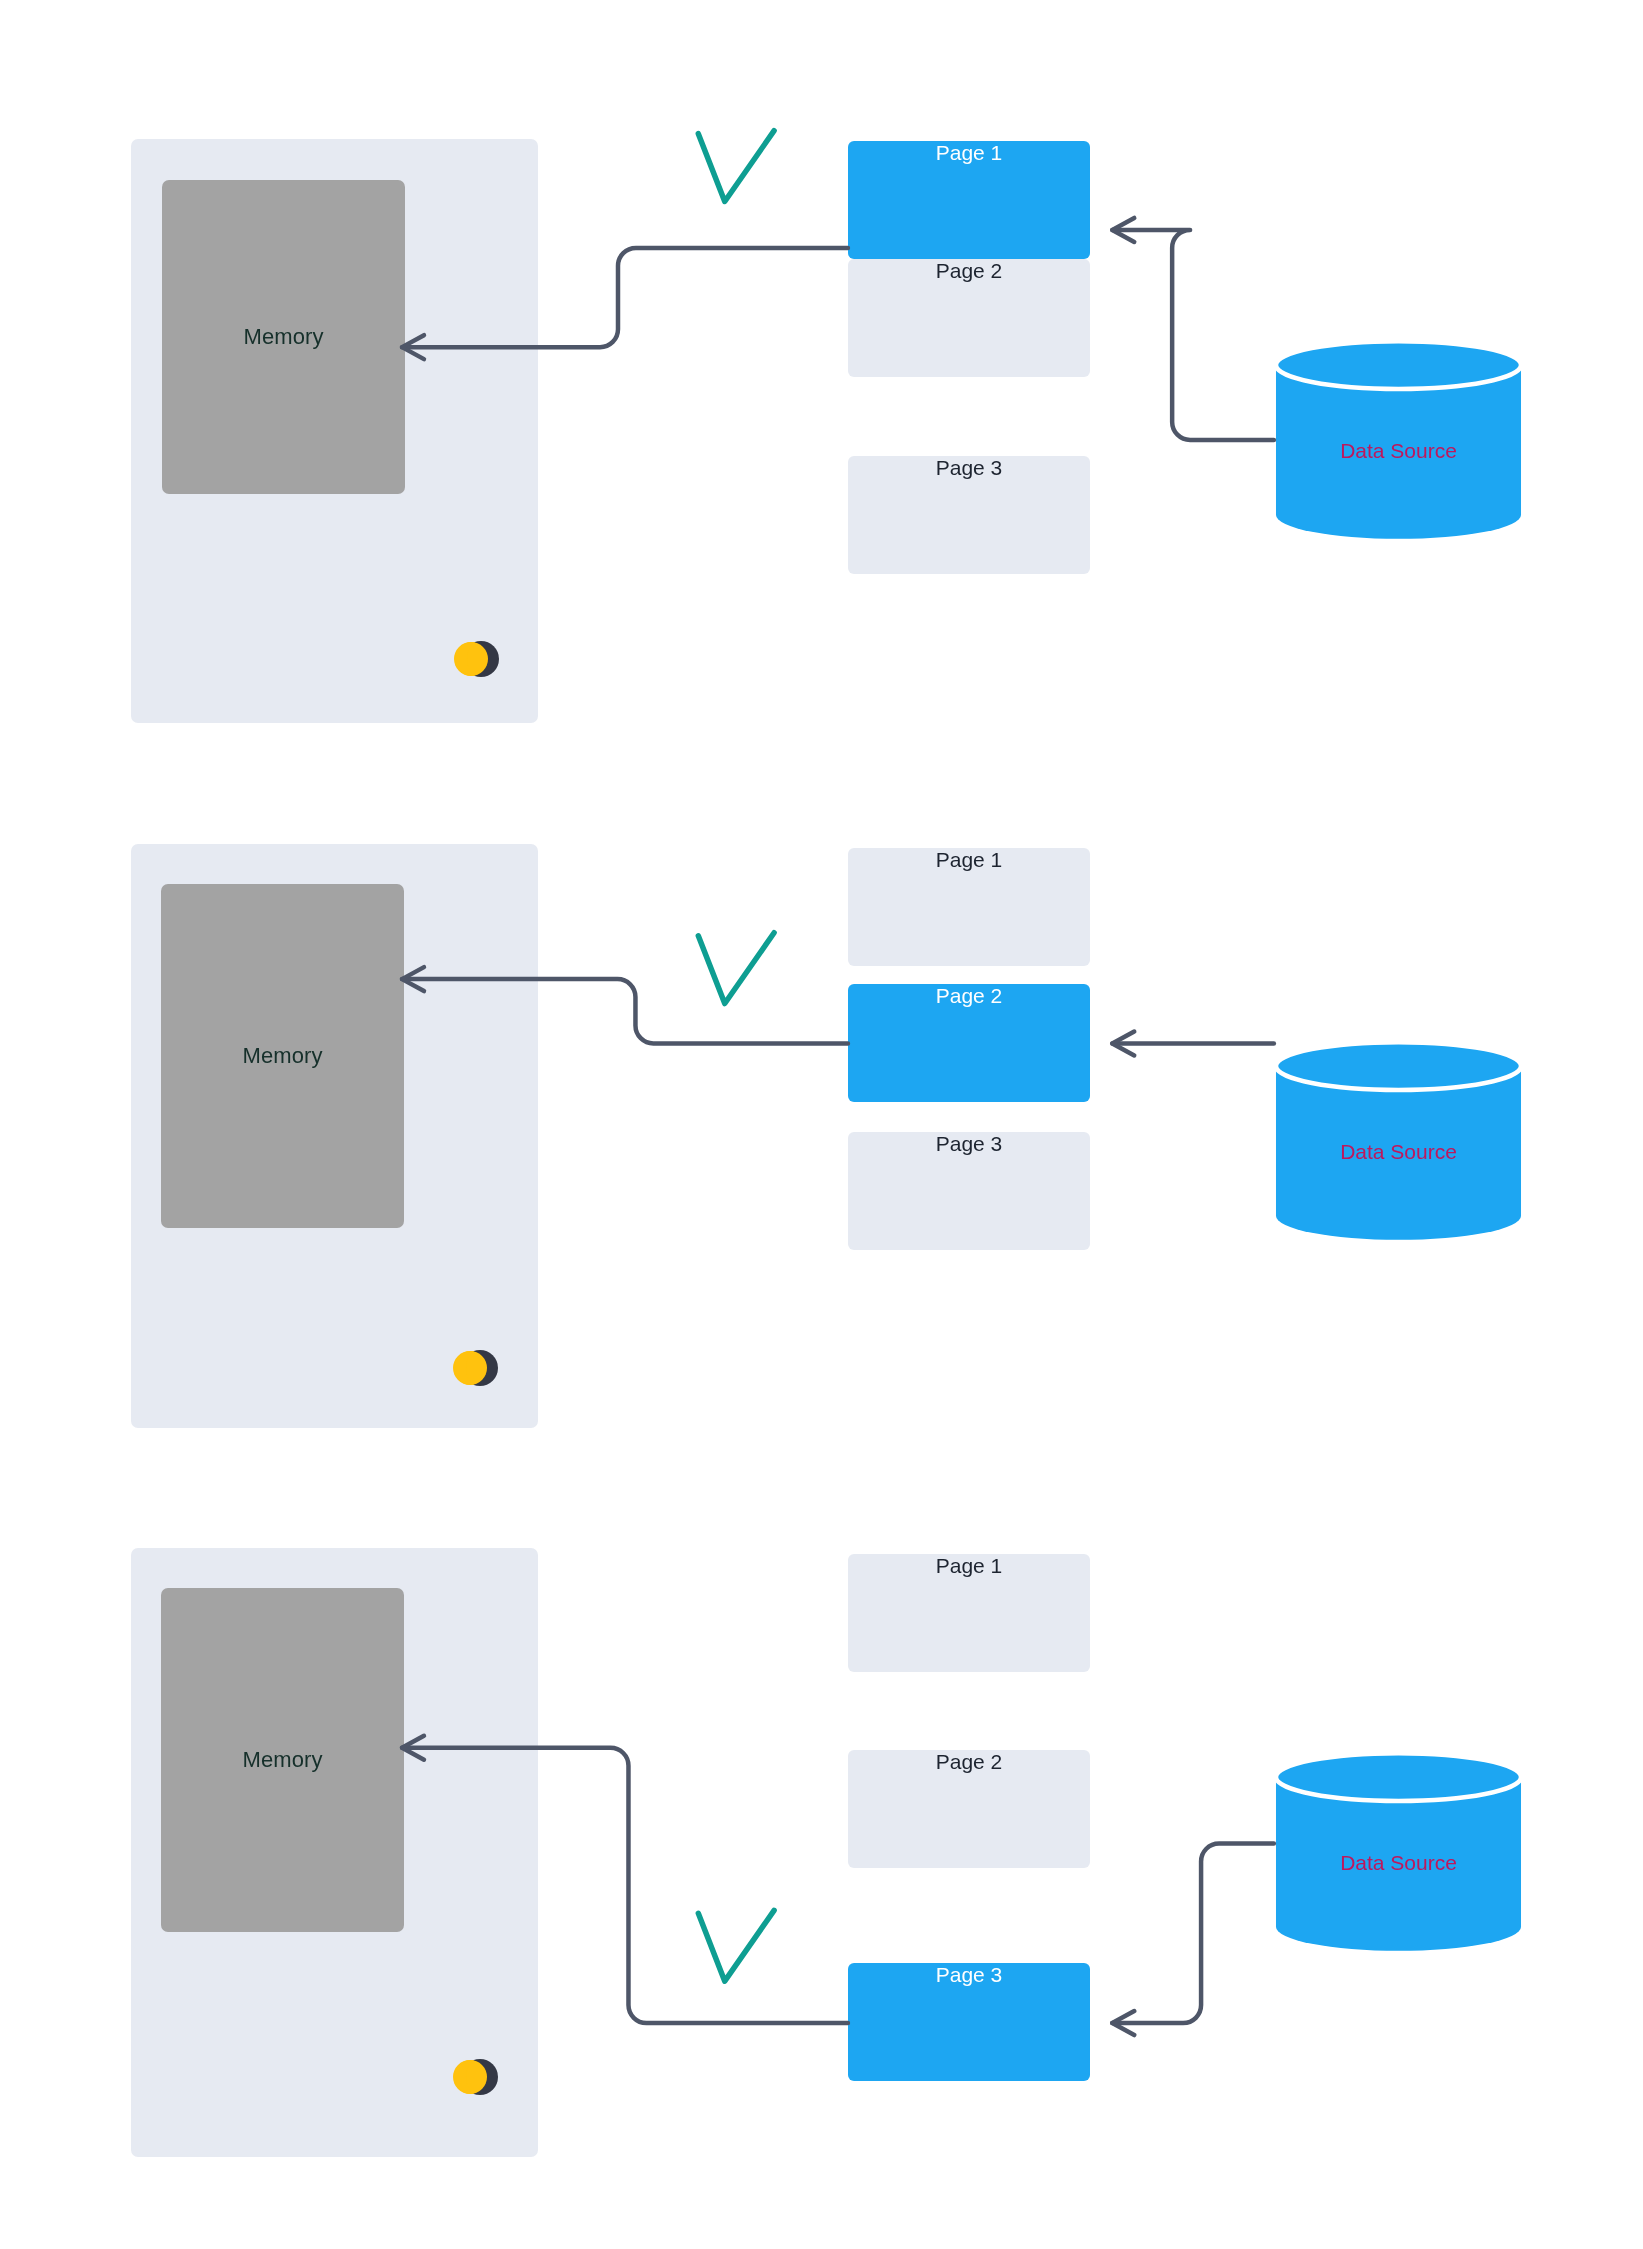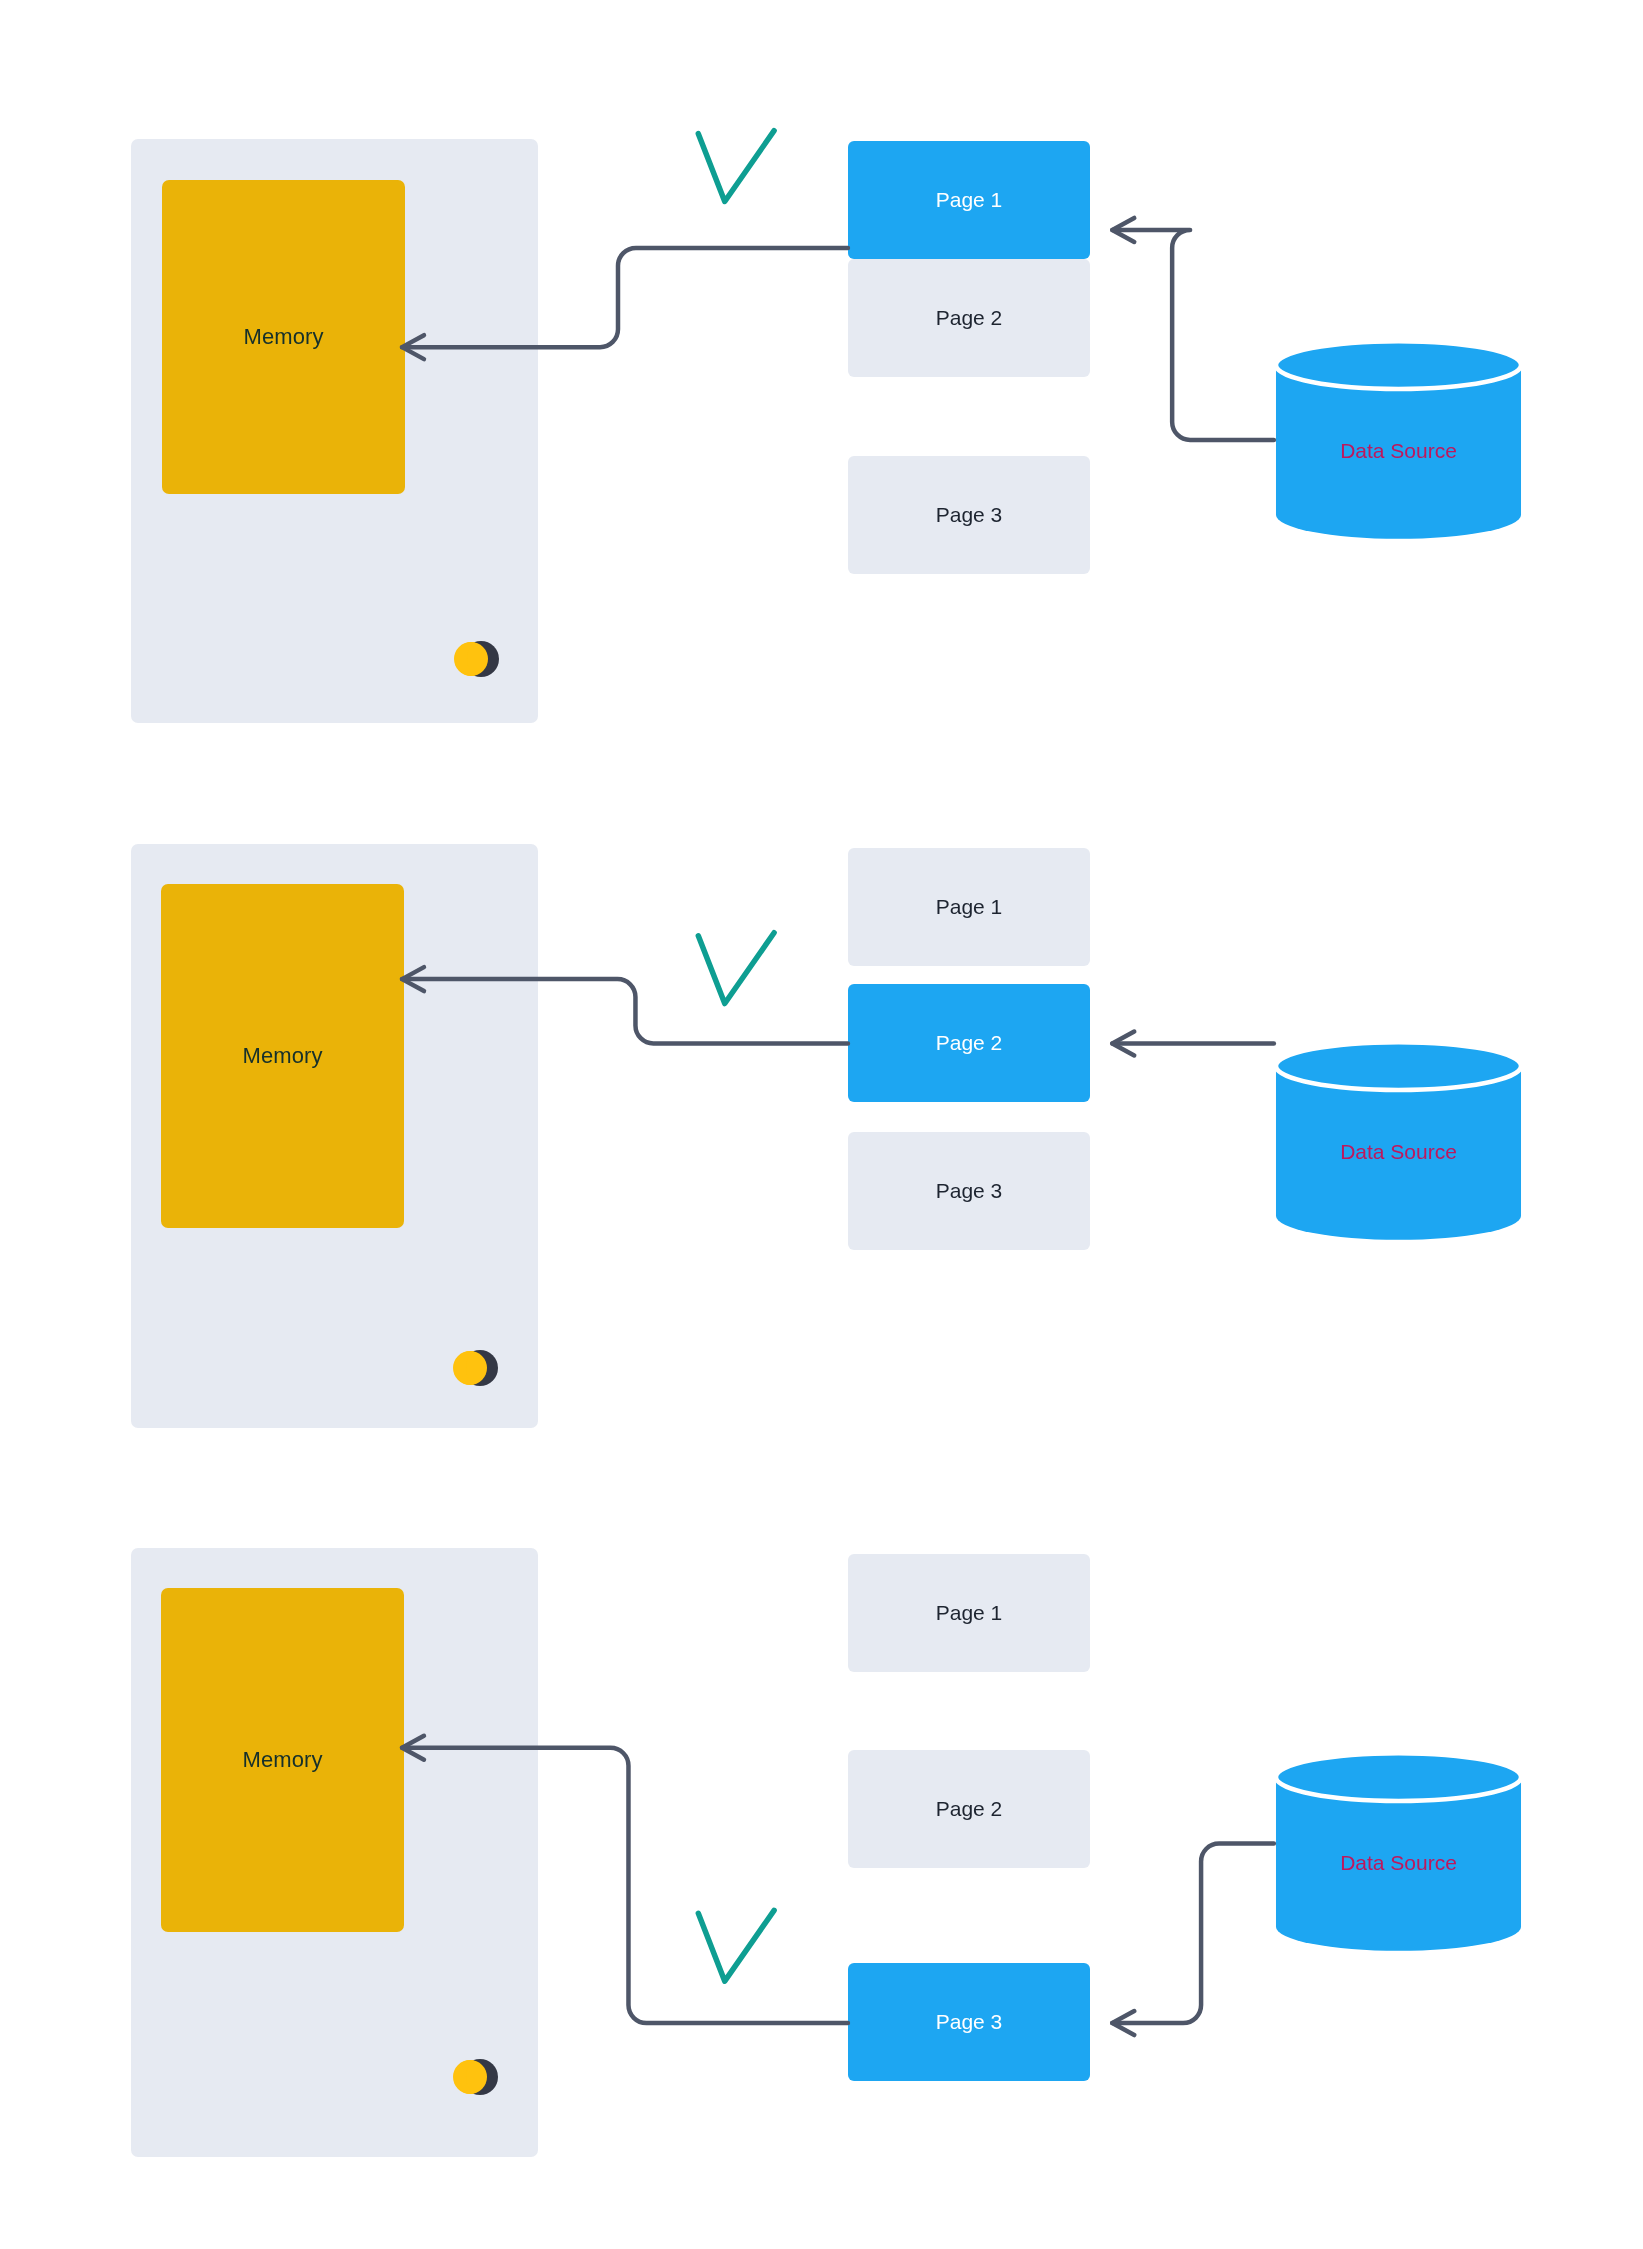--- a/index.html
+++ b/index.html
@@ -21,21 +21,21 @@
   }
 
   
   .memory-panel {
     position: absolute;
     background: #E6EAF2;
     border-radius: 7px;
   }
   .memory-box {
     position: absolute;
-    background: #eab308;
+    background: #a3a3a3;
     border-radius: 7px;
     display: flex;
     align-items: center;
     justify-content: center;
   }
   .memory-label {
     font-size: 22px;
     color: #16302B;
     letter-spacing: 0.1px;
   }
@@ -45,21 +45,20 @@
     position: absolute;
     width: 74px;
     height: 74px;
   }
 
   
   .page-box {
     position: absolute;
     border-radius: 6px;
     display: flex;
-    align-items: center;
     justify-content: center;
     font-size: 21px;
   }
   .page-box.inactive {
     background: #E6EAF2;
     color: #1D2430;
   }
   .page-box.active {
     background: #1DA6F2;
     color: #ffffff;

